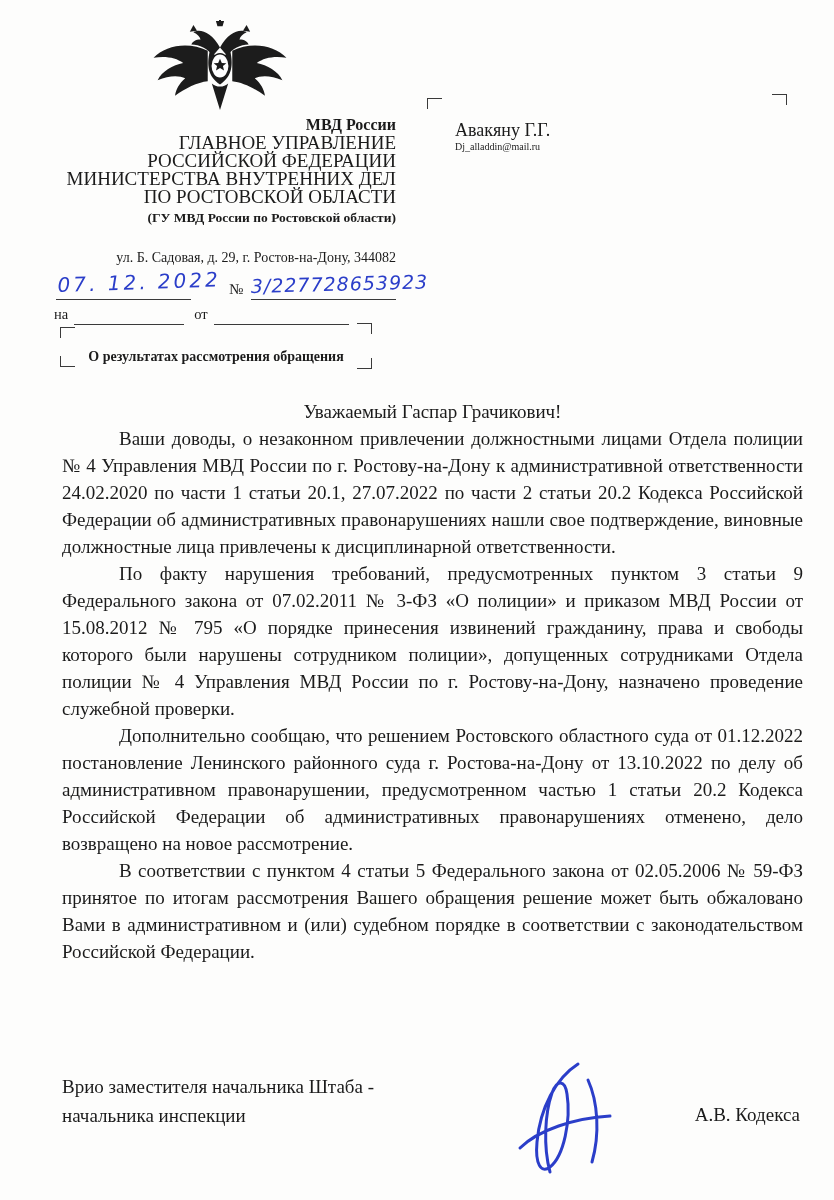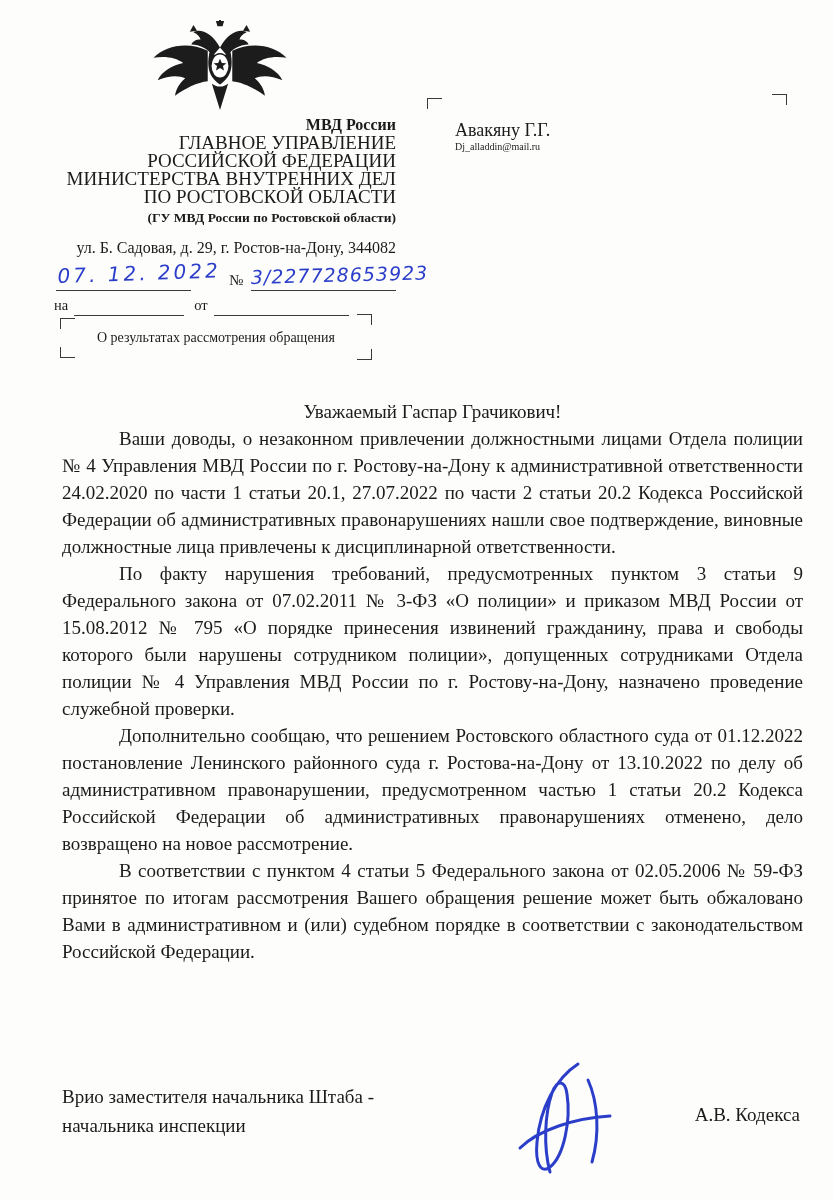--- a/index.html
+++ b/index.html
@@ -10,21 +10,21 @@
     background:#fdfdfc; color:#1b1b1b; overflow:hidden;
   }
 
   
   .letterhead { position:absolute; left:44px; top:20px; width:352px; text-align:right; }
   .emblem-wrap { display:flex; justify-content:center; margin-bottom:4px; }
   .mvd-title { font-weight:bold; font-size:16px; margin-top:2px; }
   .org-line { font-weight:normal; font-size:19px; line-height:18px; }
   .org-line:first-of-type { margin-top:8px; }
   .org-short { font-weight:bold; font-size:13.5px; margin-top:4px; }
-  .lh-address { font-size:16px; margin-top:13px; }
+  .lh-address { font-size:14px; margin-top:24px; }
 
   .ref-row { display:flex; align-items:flex-end; margin-top:8px; font-size:15px; }
   .ref-field { border-bottom:1.3px solid #3a3a3a; position:relative; height:26px; }
   .ref-date { flex:0 0 135px; margin-left:12px; }
   .ref-nosign { margin:0 8px 2px 38px; }
   .ref-num { flex:1 1 auto; }
   .row2 { margin-top:6px; font-size:14.5px; }
   .row2 .lbl { margin:0 6px 2px 10px; }
   .ref2 { height:18px; }
   .ref2a { flex:0 0 110px; }
@@ -45,22 +45,22 @@
 
   
   .corner { position:absolute; width:15px; height:11px; }
   .corner.tl { border-top:1.5px solid #3a3a3a; border-left:1.5px solid #3a3a3a; }
   .corner.tr { border-top:1.5px solid #3a3a3a; border-right:1.5px solid #3a3a3a; }
   .corner.bl { border-bottom:1.5px solid #3a3a3a; border-left:1.5px solid #3a3a3a; }
   .corner.br { border-bottom:1.5px solid #3a3a3a; border-right:1.5px solid #3a3a3a; }
 
   
   .subject-box {
-    position:absolute; left:60px; top:320px; width:312px; height:36px;
-    display:flex; align-items:center; justify-content:center;
+    position:absolute; left:60px; top:329px; width:312px; height:36px;
+    display:flex; align-items:flex-end; justify-content:center;font-weight:bold;
   }
   .subject-box .corner.tl { left:0; top:-2px; }
   .subject-box .corner.tr { right:0; top:-6px; }
   .subject-box .corner.bl { left:0; bottom:-2px; }
   .subject-box .corner.br { right:0; bottom:-4px; }
   .subject-text { font-size:14px; }
 
   
   .recipient { position:absolute; left:455px; top:120px; }
   .recipient-name { font-size:18px; }
@@ -71,21 +71,21 @@
   
   .body-text {
     position:absolute; left:62px; top:398px; width:741px;
     font-size:19px; line-height:27px; text-align:justify;
   }
   .salutation { text-align:center; text-indent:0; }
   .body-text p.para { text-indent:57px; }
 
   
   .sig-block { position:absolute; left:62px; top:1072px; width:741px; font-size:19px; }
-  .sig-position { line-height:29px; max-width:420px;margin-top:10px; }
+  .sig-position { line-height:29px; max-width:420px; }
   .sig-name { position:absolute; right:3px; top:32px; }
   .sig-scribble { position:absolute; left:418px; top:-22px; }
 </style>
 </head>
 <body>
 
 <div class="page">
 
   <div class="letterhead">
     <div class="emblem-wrap">

